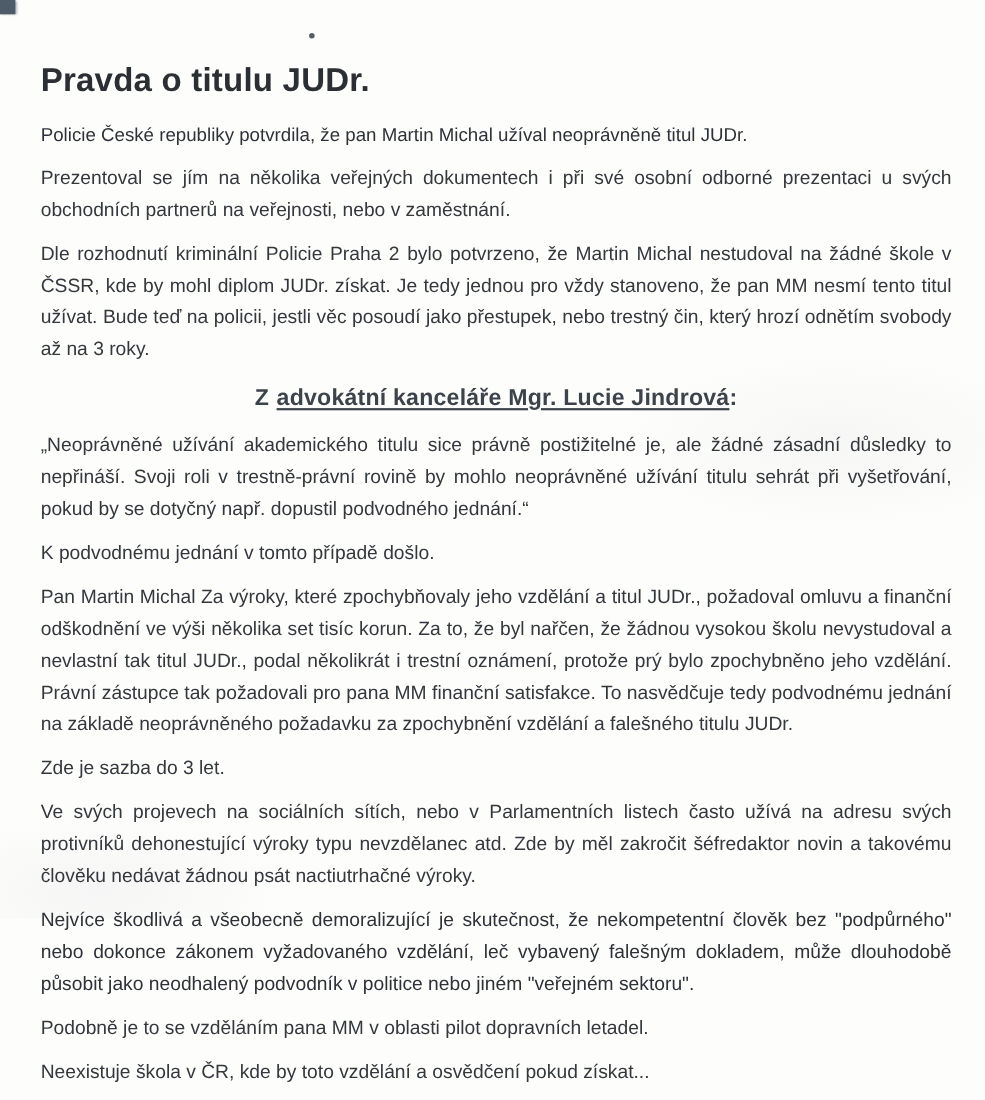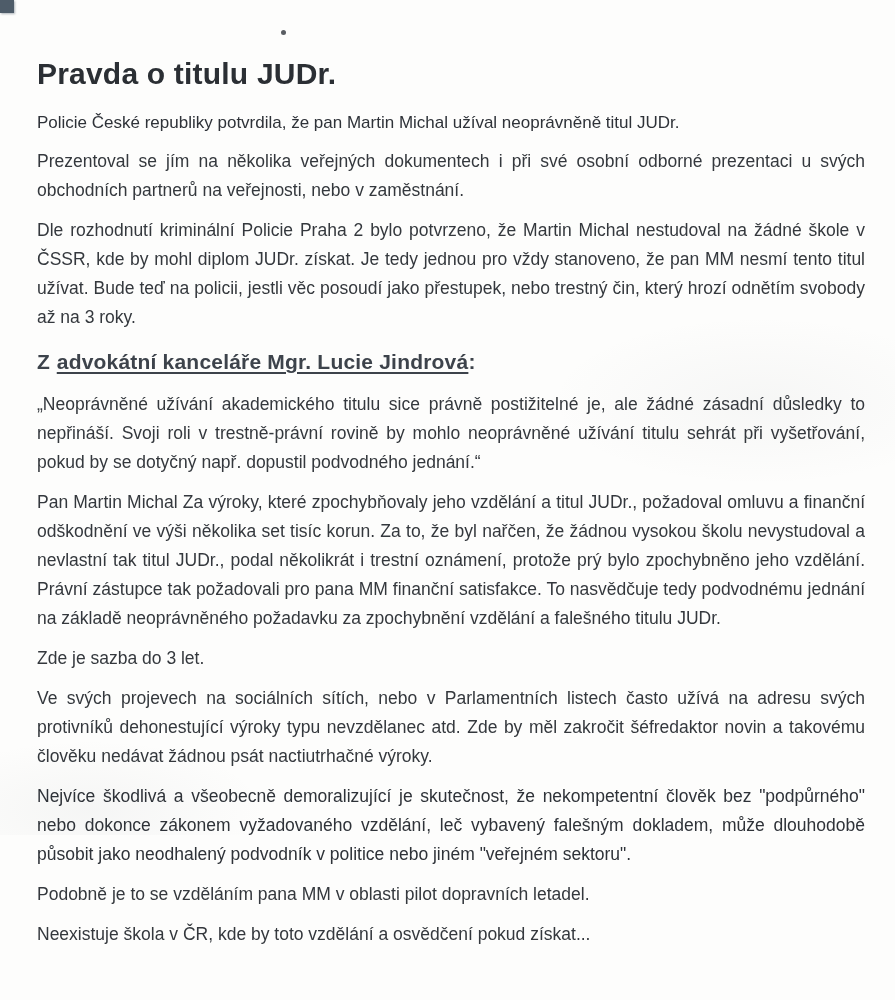--- a/index.html
+++ b/index.html
@@ -70,20 +70,21 @@
     font-weight: normal;
     color: #2e3238;
   }
   h2.section {
     margin: 16px 0 15px 0;
     font-size: 21px;
     line-height: 27px;
     font-weight: bold;
     color: #3d434b;
     letter-spacing: .2px;
+    text-align: center;
   }
   h2.section .prefix {
     margin-right: .32em;
   }
   h2.section .underlined {
     text-decoration: underline;
     text-underline-offset: 3px;
     text-decoration-thickness: 2px;
   }
 </style>
@@ -104,20 +105,21 @@
     <p class="body-p">Prezentoval se jím na několika veřejných dokumentech i při své osobní odborné prezentaci u svých obchodních partnerů na veřejnosti, nebo v zaměstnání.</p>
 
     <p class="body-p">Dle rozhodnutí kriminální Policie Praha 2 bylo potvrzeno, že Martin Michal nestudoval na žádné škole v ČSSR, kde by mohl diplom JUDr. získat. Je tedy jednou pro vždy stanoveno, že pan MM nesmí tento titul užívat. Bude teď na policii, jestli věc posoudí jako přestupek, nebo trestný čin, který hrozí odnětím svobody až na 3 roky.</p>
 
     <h2 class="section">
       <span class="prefix">Z</span><span class="underlined">advokátní kanceláře Mgr. Lucie Jindrová</span><span>:</span>
     </h2>
 
     <p class="body-p">„Neoprávněné užívání akademického titulu sice právně postižitelné je, ale žádné zásadní důsledky to nepřináší. Svoji roli v trestně-právní rovině by mohlo neoprávněné užívání titulu sehrát při vyšetřování, pokud by se dotyčný např. dopustil podvodného jednání.“</p>
 
+    <p class="body-p">K podvodnému jednání v tomto případě došlo.</p>
 
     <p class="body-p">Pan Martin Michal Za výroky, které zpochybňovaly jeho vzdělání a titul JUDr., požadoval omluvu a finanční odškodnění ve výši několika set tisíc korun. Za to, že byl nařčen, že žádnou vysokou školu nevystudoval a nevlastní tak titul JUDr., podal několikrát i trestní oznámení, protože prý bylo zpochybněno jeho vzdělání. Právní zástupce tak požadovali pro pana MM finanční satisfakce. To nasvědčuje tedy podvodnému jednání na základě neoprávněného požadavku za zpochybnění vzdělání a falešného titulu JUDr.</p>
 
     <p class="body-p">Zde je sazba do 3 let.</p>
 
     <p class="body-p">Ve svých projevech na sociálních sítích, nebo v Parlamentních listech často užívá na adresu svých protivníků dehonestující výroky typu nevzdělanec atd. Zde by měl zakročit šéfredaktor novin a takovému člověku nedávat žádnou psát nactiutrhačné výroky.</p>
 
     <p class="body-p bold">Nejvíce škodlivá a všeobecně demoralizující je skutečnost, že nekompetentní člověk bez "podpůrného" nebo dokonce zákonem vyžadovaného vzdělání, leč vybavený falešným dokladem, může dlouhodobě působit jako neodhalený podvodník v politice nebo jiném "veřejném sektoru".</p>
 
     <p class="body-p">Podobně je to se vzděláním pana MM v oblasti pilot dopravních letadel.</p>

